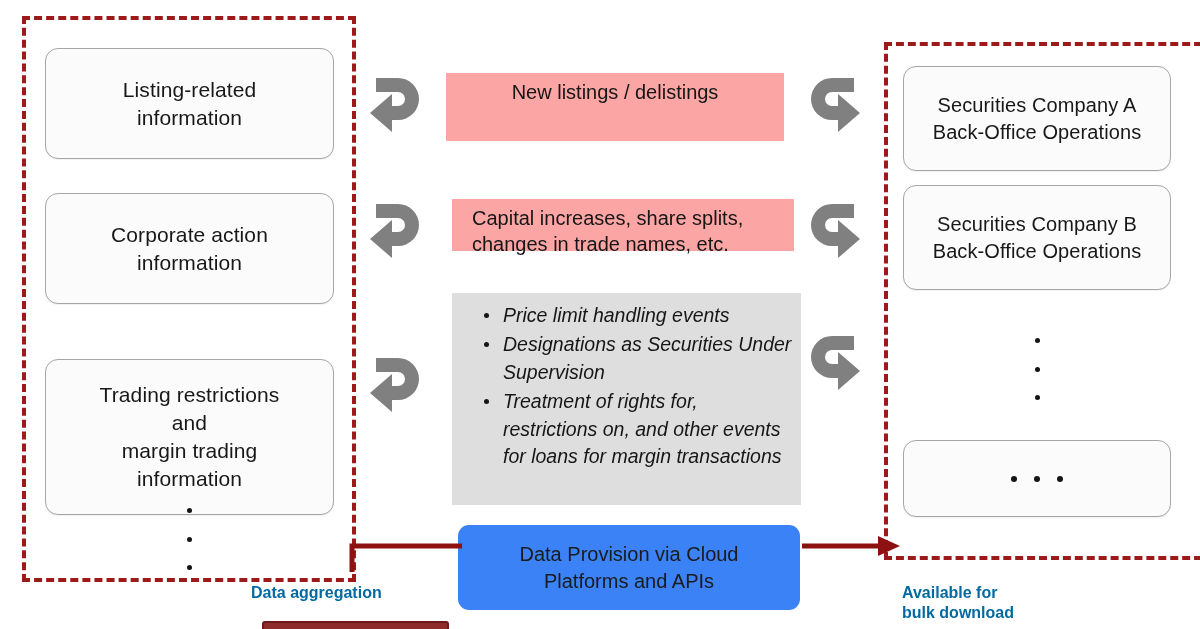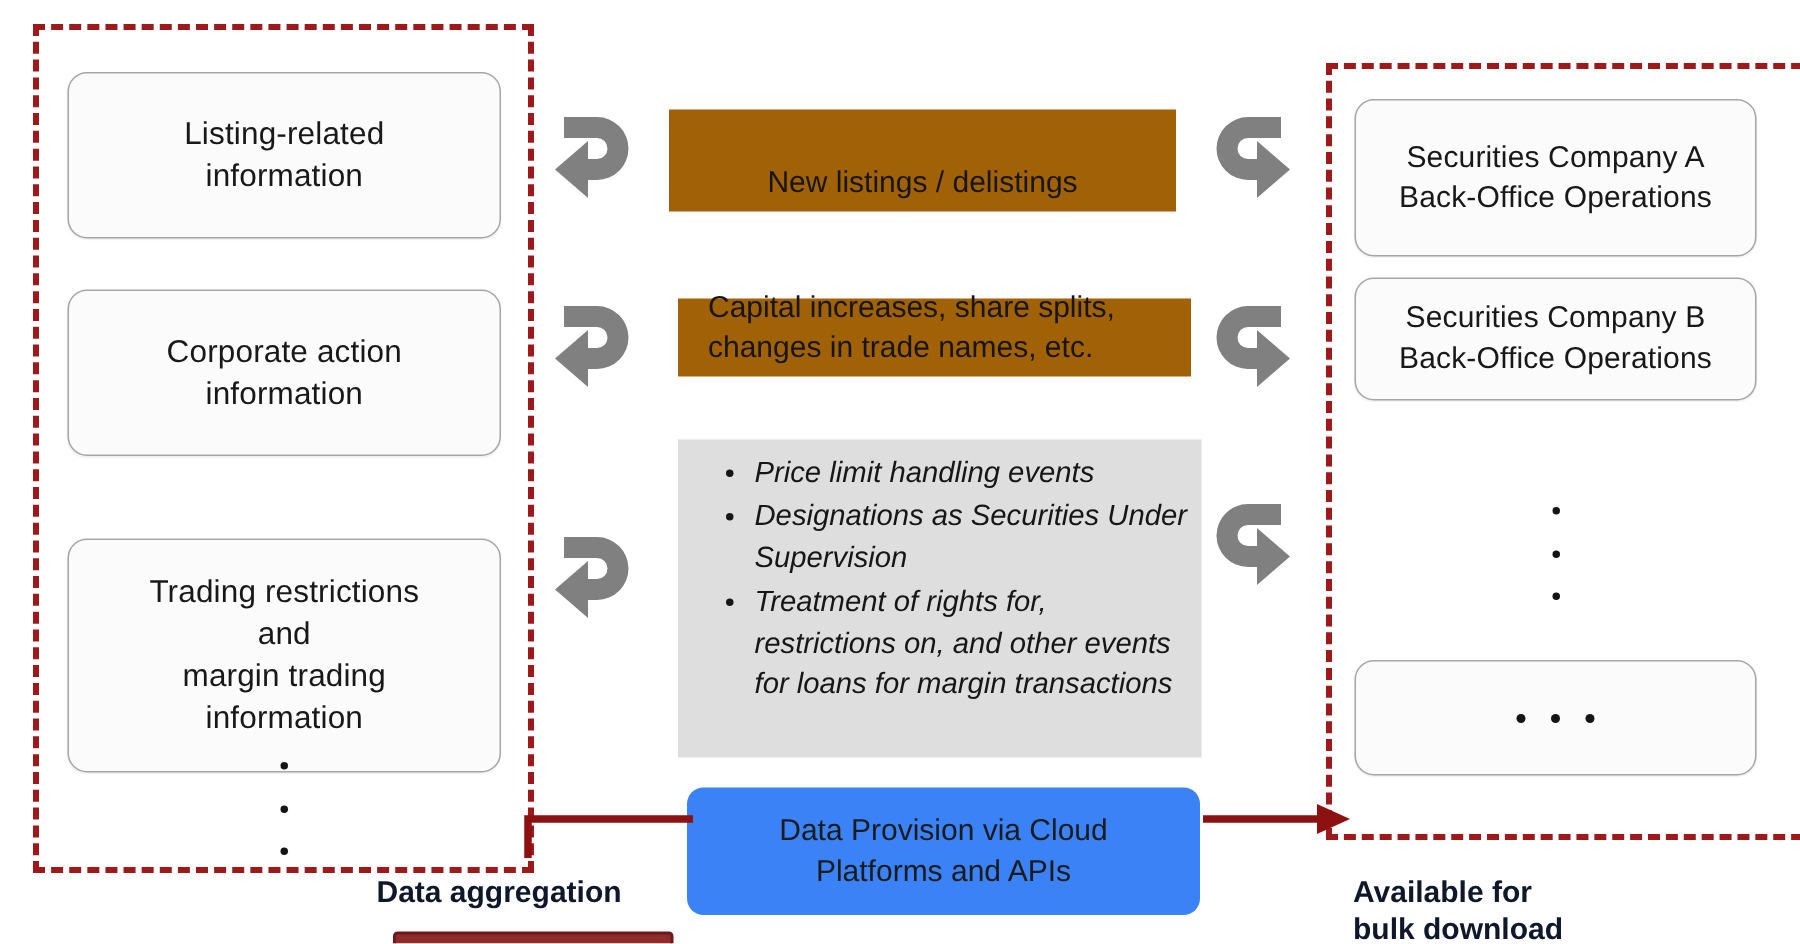--- a/index.html
+++ b/index.html
@@ -48,21 +48,21 @@
     padding: 4px 10px;
     box-shadow: 0 1px 1px rgba(0,0,0,.06);
   }
   .wbox .lines { white-space: pre-line; }
 
   #box-listing   { left: 45px;  top: 48px;  width: 289px; height: 111px; }
   #box-corporate { left: 45px;  top: 193px; width: 289px; height: 111px; }
   #box-trading   { left: 45px;  top: 338px; width: 289px; height: 156px; margin-top: 21px; }
 
   #box-secA { left: 903px; top: 66px;  width: 268px; height: 105px; font-size: 20px; }
-  #box-secB { left: 903px; top: 185px; width: 268px; height: 82px; font-size: 20px; }
+  #box-secB { left: 903px; top: 185px; width: 268px; height: 105px; font-size: 20px; }
   #box-secN { left: 903px; top: 440px; width: 268px; height: 77px; }
 
   
   .vdots {
     position: absolute;
     display: flex;
     flex-direction: column;
     align-items: center;
     justify-content: space-between;
     color: #141414;
@@ -85,26 +85,26 @@
     display: block;
     width: 6px; height: 6px;
     border-radius: 50%;
     background: #141414;
   }
 
   
   .gbox {
     position: absolute;
     box-sizing: border-box;
-    background: #a16207;
+    background: #fca5a5;
     color: #161616;
     font-size: 20px;
     line-height: 1.32;
     display: flex;
-    align-items: flex-end;
+    align-items: flex-start;
     justify-content: center;
     text-align: center;
     padding: 6px 10px;
   }
   #gbox-newlist { left: 446px; top: 73px;  width: 338px; height: 68px; }
   #gbox-capital { left: 452px; top: 199px; width: 342px; height: 52px;
                   text-align: left; justify-content: flex-start; padding-left: 20px; }
   #gbox-capital .lines { white-space: pre-line; }
 
   #gbox-bullets {
@@ -160,23 +160,23 @@
   .hook {
     position: absolute;
   }
 
   
   #red-path { position: absolute; left: 330px; top: 510px; width: 580px; height: 70px; }
 
   
   .red-cap {
     position: absolute;
-    color: #0f172a;
+    color: #0369a1;
     font-weight: bold;
-    font-size: 20px;
+    font-size: 16px;
     line-height: 1.25;
     white-space: pre-line;
   }
   #cap-aggregation { left: 251px; top: 583px; }
   #cap-bulk        { left: 902px; top: 583px; }
 
   
   #bottom-bar {
     position: absolute;
     left: 262px; top: 621px; width: 187px; height: 14px;

